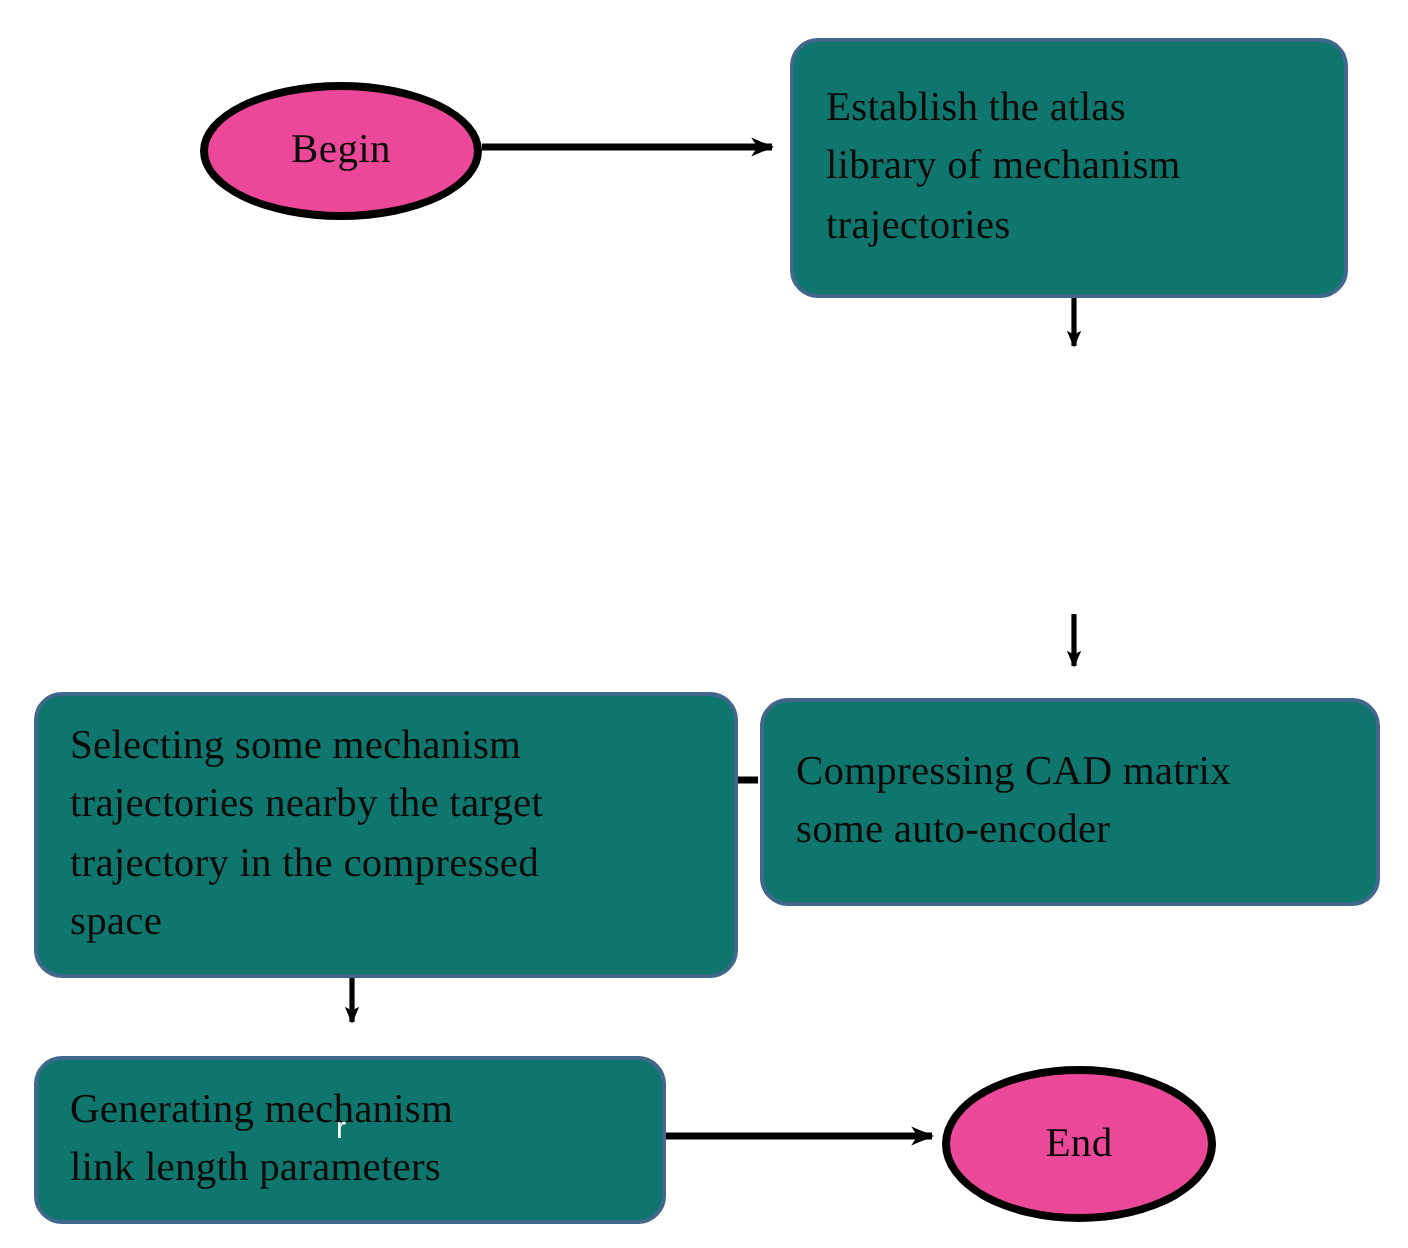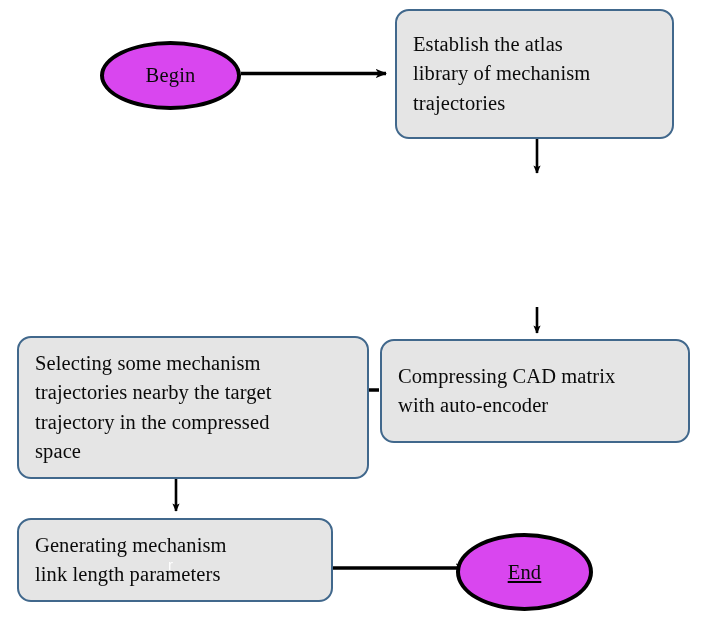--- a/index.html
+++ b/index.html
@@ -15,37 +15,38 @@
     width: 704px;
     height: 624px;
     background: #ffffff;
     overflow: hidden;
   }
   .node {
     position: absolute;
     box-sizing: border-box;
   }
   .process {
-    background: #e5e5e5;
+    background: #0f766e;
     border: 2px solid #41688c;
     border-radius: 14px;
     display: flex;
     align-items: center;
+    margin-top: 10px;
   }
   .process .label {
     display: block;
     padding: 0 0 0 16px;
     font-size: 20.5px;
     line-height: 1.42;
     color: #0a0a0a;
     white-space: pre-line;
     letter-spacing: 0.1px;
   }
   .terminator {
-    background: #d946ef;
+    background: #ec4899;
     border: 4px solid #000000;
     border-radius: 50%;
     display: flex;
     align-items: center;
     justify-content: center;
   }
   .terminator .label {
     font-size: 20.5px;
     color: #0a0a0a;
     letter-spacing: 0.2px;
@@ -100,34 +101,34 @@
 
   <div class="node process" style="left:395px; top:9px; width:279px; height:130px;">
     <span class="label">Establish the atlas
 library  of mechanism
 trajectories</span>
   </div>
 
 
   <div class="node process" style="left:380px; top:339px; width:310px; height:104px;">
     <span class="label">Compressing CAD matrix
-with auto-encoder</span>
+some auto-encoder</span>
   </div>
 
   <div class="node process" style="left:17px; top:336px; width:352px; height:143px;">
     <span class="label">Selecting some mechanism
 trajectories nearby the target
 trajectory in the compressed
 space</span>
   </div>
 
   <div class="node process" style="left:17px; top:518px; width:316px; height:84px;">
     <span class="label">Generating mechanism
 link length parameters</span>
   </div>
 
   <span class="artifact-r" style="left:168px; top:557px;">r</span>
 
-  <div class="node terminator" style="left:456px; top:533px; width:137px; height:78px;text-decoration:underline;">
+  <div class="node terminator" style="left:471px; top:533px; width:137px; height:78px;">
     <span class="label">End</span>
   </div>
 
 </div>
 
 </body></html>

